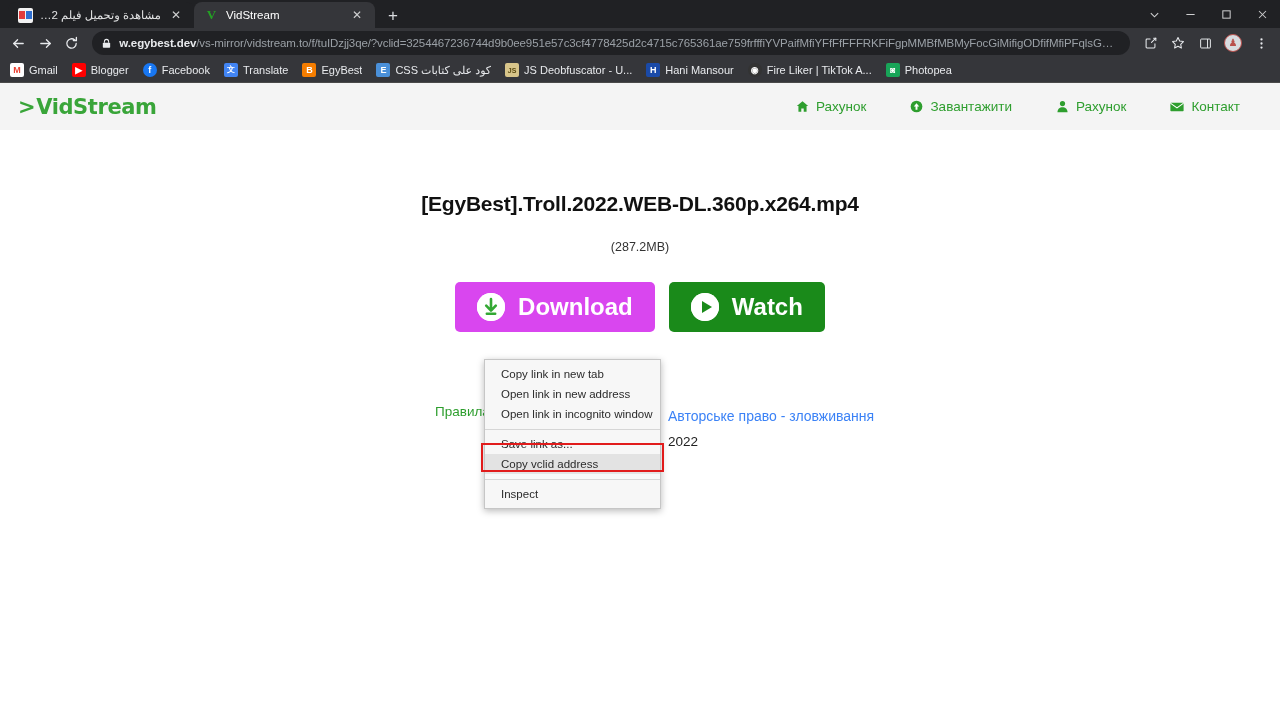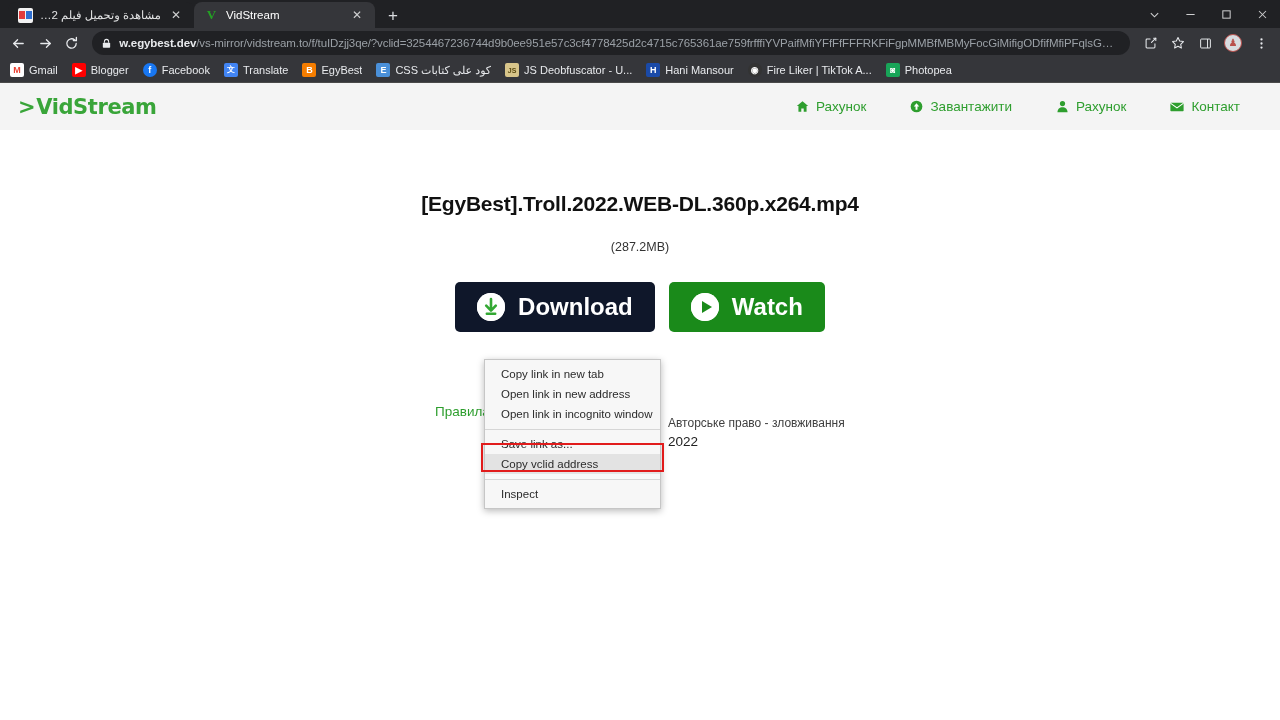--- a/index.html
+++ b/index.html
@@ -135,35 +135,35 @@
 
   .btn-row {
     margin-top: 28px; display: flex; justify-content: center; align-items: center; gap: 14px;
   }
   .btn {
     display: inline-flex; align-items: center; gap: 13px;
     padding: 11px 22px; border-radius: 5px; color: #ffffff;
     font-size: 24px; font-weight: bold; line-height: 1;
     font-family: "Liberation Sans", sans-serif;
   }
-  .btn-download { background: #0f172a; justify-content: space-between; }
+  .btn-download { background: #d946ef; justify-content: space-between; }
   .btn-watch { background: #1a8a1a; }
   .btn-ico {
     width: 28px; height: 28px; border-radius: 50%; background: #ffffff;
     display: flex; align-items: center; justify-content: center; flex: 0 0 28px;
   }
 
   .footer {
     margin-top: 72px; position: relative; height: 60px; margin-left: 7px;
   }
   .f-left {
     position: absolute; left: 428px; top: 0; color: #2e9e2e; font-size: 13.5px;
   }
   .f-right {
-    position: absolute; left: 661px; top: 12px; color: #404040; font-size: 12px;
+    position: absolute; left: 661px; top: 4px; color: #3b82f6; font-size: 14px;
   }
   .f-year {
     position: absolute; left: 661px; top: 30px; color: #222222; font-size: 13.5px;
   }
 
   
   .ctx-menu {
     position: absolute; left: 484px; top: 277px; width: 177px;
     background: #f7f7f7; border: 1px solid #c6c6c6;
     box-shadow: 0 2px 7px rgba(0,0,0,0.28);

